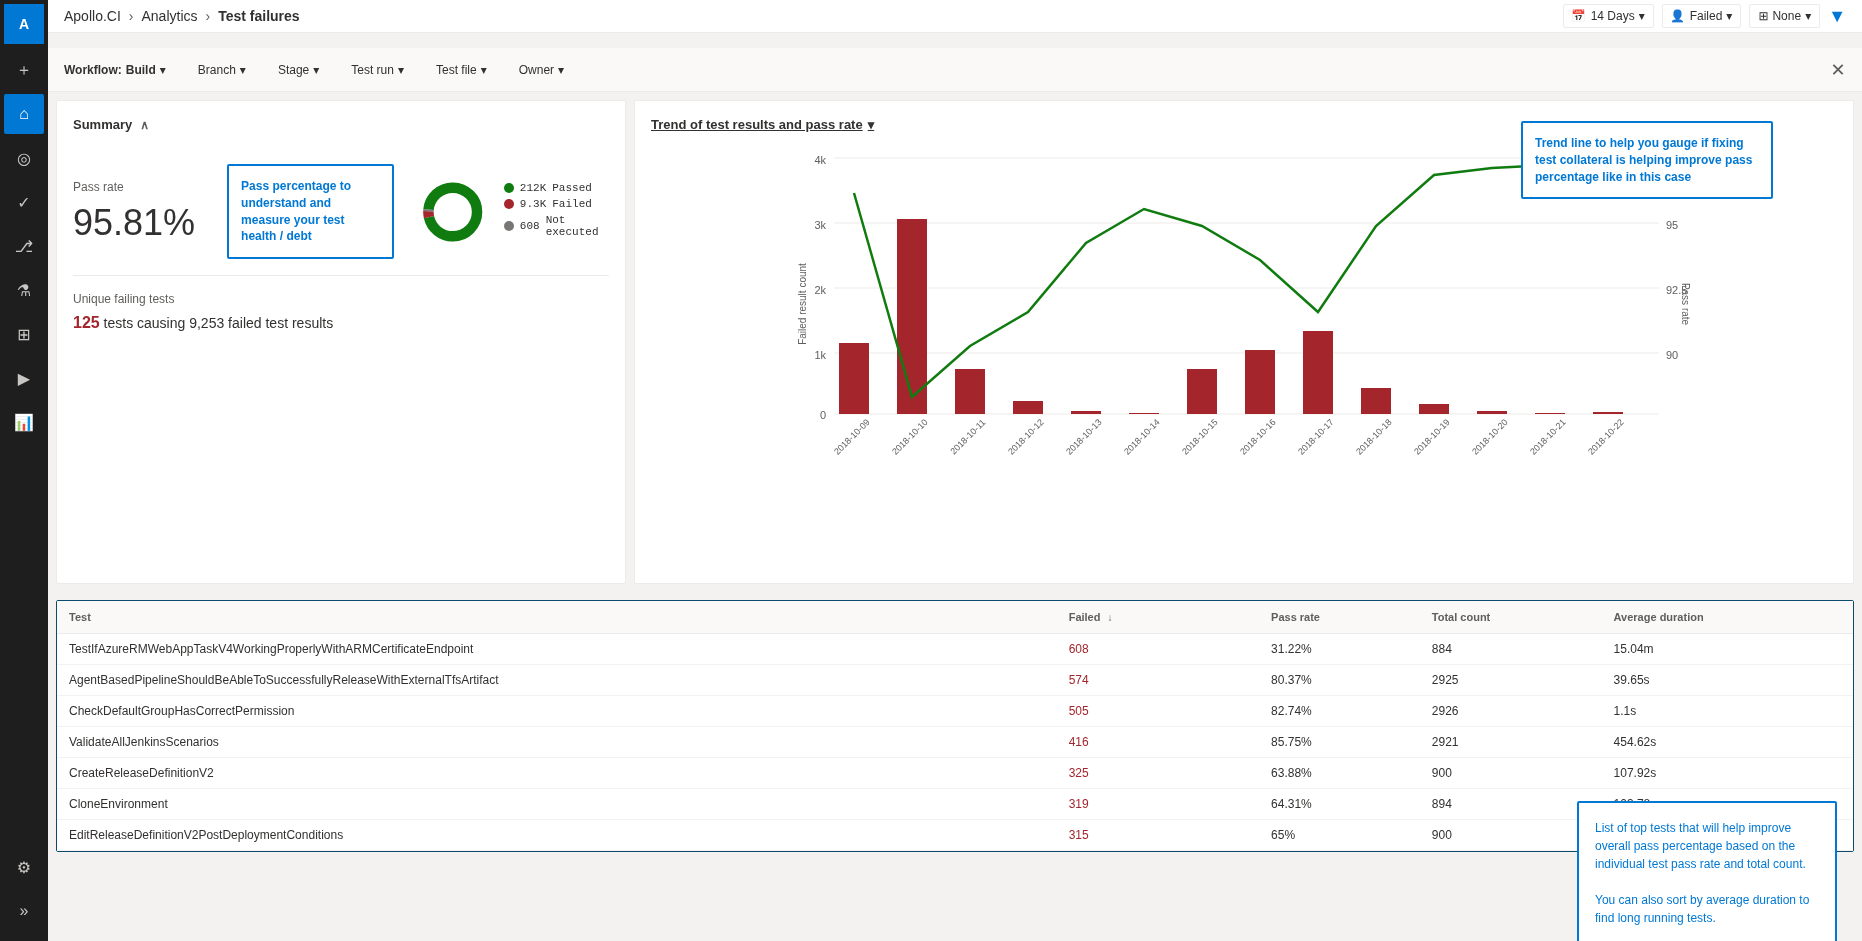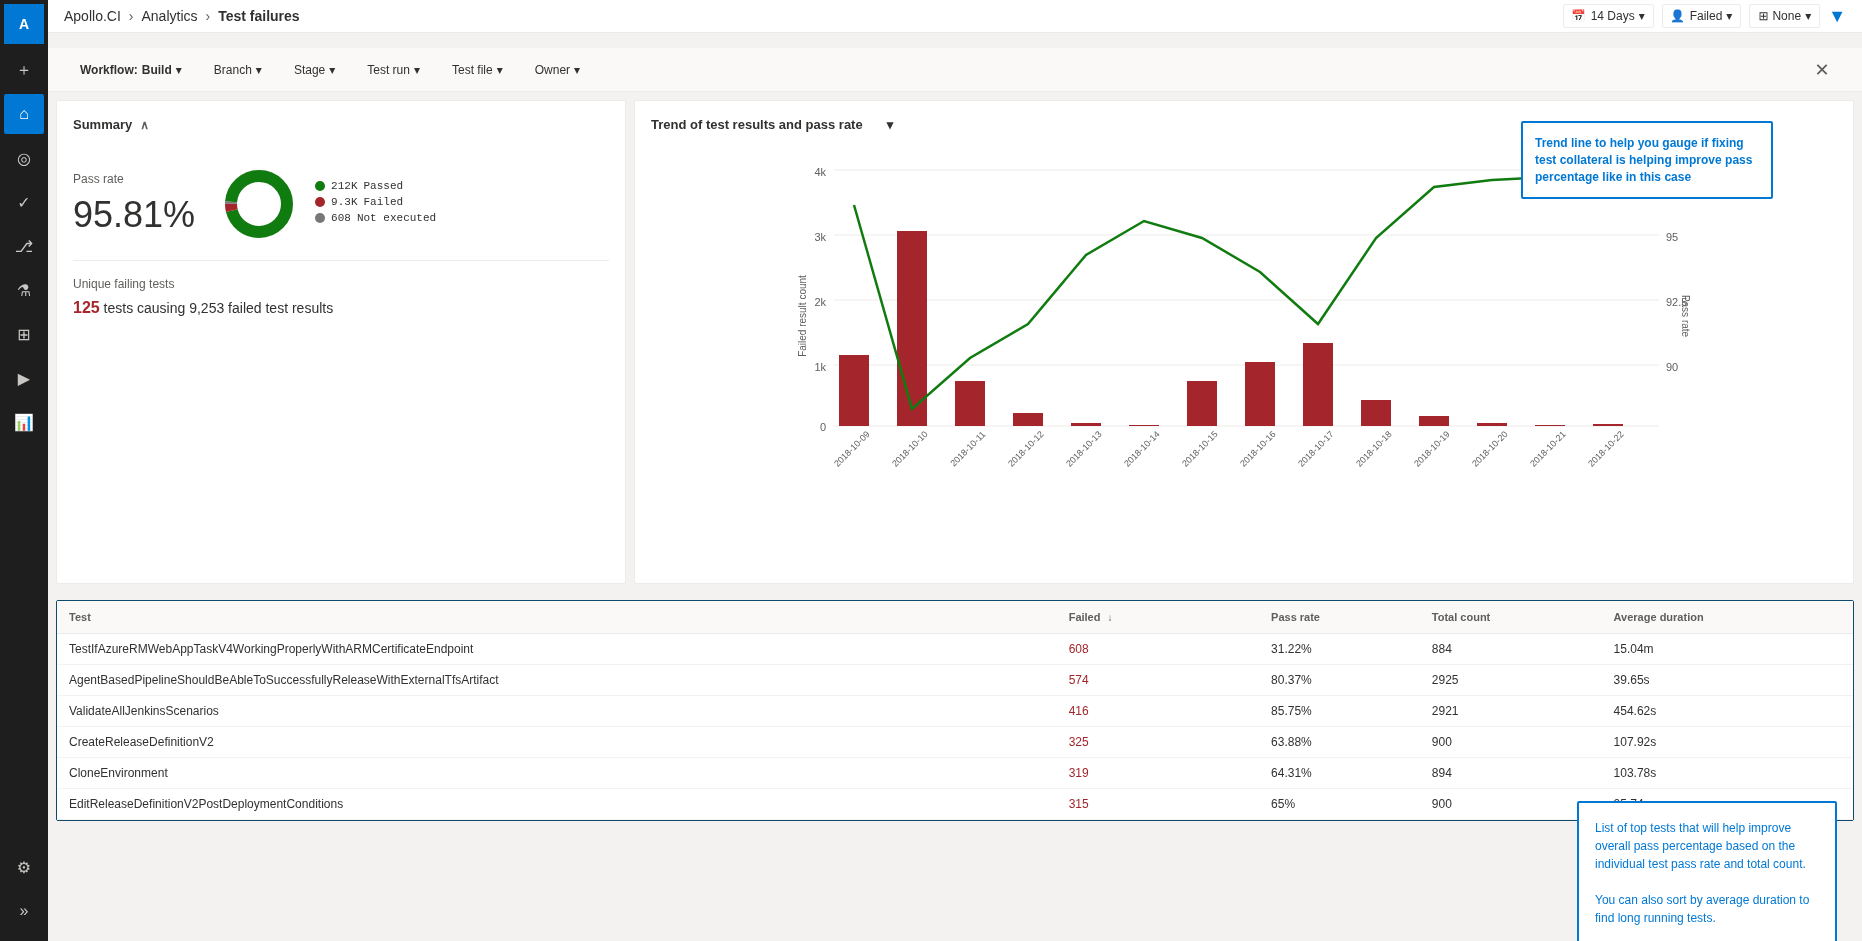--- a/index.html
+++ b/index.html
@@ -20,21 +20,21 @@
     }
     .breadcrumb { display: flex; align-items: center; gap: 8px; font-size: 14px; color: #323130; }
     .breadcrumb a { color: #323130; text-decoration: none; }
     .breadcrumb-sep { color: #605e5c; }
     .topbar-right { margin-left: auto; display: flex; align-items: center; gap: 8px; }
     .filter-btn { display: flex; align-items: center; gap: 4px; padding: 4px 8px; border: 1px solid #edebe9; border-radius: 2px; background: white; cursor: pointer; font-size: 12px; color: #323130; white-space: nowrap; }
     .filter-icon { color: #0078d4; font-size: 16px; }
 
     
     .filterbar {
-      position: fixed; top: 48px; left: 48px; right: 0; height: 44px; background: #faf9f8; border-bottom: 1px solid #edebe9; display: flex; align-items: center; padding: 0 24px; gap: 16px; z-index: 40;
+      position: fixed; top: 48px; left: 48px; right: 0; height: 44px; background: #faf9f8; border-bottom: 1px solid #edebe9; display: flex; align-items: center; padding: 0 8px; gap: 16px; z-index: 40;
     }
     .filterbar-item { display: flex; align-items: center; gap: 4px; font-size: 12px; color: #323130; cursor: pointer; padding: 4px 8px; border-radius: 2px; }
     .filterbar-item .label { font-weight: 600; }
     .filterbar-right { margin-left: auto; }
     .close-btn { width: 32px; height: 32px; display: flex; align-items: center; justify-content: center; cursor: pointer; font-size: 18px; color: #605e5c; border-radius: 2px; }
 
     
     .main {
       position: fixed; top: 92px; left: 48px; right: 0; bottom: 0; overflow-y: auto; background: #f3f2f1;
     }
@@ -65,21 +65,21 @@
 
     .unique-section { margin-top: 16px; }
     .unique-title { font-size: 12px; color: #605e5c; margin-bottom: 8px; }
     .unique-count { font-size: 14px; }
     .unique-count .count { color: #a4262c; font-weight: 600; font-size: 16px; }
 
     
     .trend-card {
       background: white; border: 1px solid #edebe9; padding: 16px; border-radius: 2px; position: relative;
     }
-    .trend-title { font-size: 13px; font-weight: 600; margin-bottom: 24px; display: flex; align-items: center; gap: 24px; }
+    .trend-title { font-size: 13px; font-weight: 600; margin-bottom: 12px; display: flex; align-items: center; gap: 5px; text-decoration: underline; }
 
     
     .chart-area { position: relative; }
 
     
     .table-section { background: white; border: 1px solid #0c4a6e; margin: 8px; border-radius: 2px; position: relative; }
     .data-table { width: 100%; border-collapse: collapse; }
     .data-table th { font-size: 11px; font-weight: 600; color: #605e5c; padding: 10px 12px; text-align: left; border-bottom: 1px solid #edebe9; background: #faf9f8; }
     .data-table th.sortable { cursor: pointer; }
     .data-table td { font-size: 12px; padding: 8px 12px; border-bottom: 1px solid #f3f2f1; }
@@ -183,20 +183,21 @@
       <div class="summary-header">
         <span>Summary</span>
         <span class="collapse-icon">∧</span>
       </div>
       <div class="pass-rate-section">
         <div>
           <div class="pass-rate-label">Pass rate</div>
           <div class="pass-rate-value">95.81%</div>
         </div>
 
+        <div class="annotation-box" style="margin-left:8px;">Pass percentage to understand and measure your test health / debt</div>
 
         <div class="donut-container">
           <svg class="donut-svg" viewBox="0 0 80 80">
 
             <circle cx="40" cy="40" r="28" fill="none" stroke="#e5e5e5" stroke-width="12"></circle>
             <circle cx="40" cy="40" r="28" fill="none" stroke="#107c10" stroke-width="12" stroke-dasharray="167 9" stroke-dashoffset="42" transform="rotate(-90 40 40)"></circle>
             <circle cx="40" cy="40" r="28" fill="none" stroke="#a4262c" stroke-width="12" stroke-dasharray="7 169" stroke-dashoffset="-125" transform="rotate(-90 40 40)"></circle>
             <circle cx="40" cy="40" r="28" fill="none" stroke="#797775" stroke-width="12" stroke-dasharray="2 174" stroke-dashoffset="-132" transform="rotate(-90 40 40)"></circle>
           </svg>
           <div class="legend">
@@ -324,20 +325,28 @@
   </tr>
           <tr>
     <td>AgentBasedPipelineShouldBeAbleToSuccessfullyReleaseWithExternalTfsArtifact</td>
     <td class="failed-count">574</td>
     <td></td>
     <td>80.37%</td>
     <td>2925</td>
     <td>39.65s</td>
   </tr>
           <tr>
+    <td>CheckDefaultGroupHasCorrectPermission</td>
+    <td class="failed-count">505</td>
+    <td></td>
+    <td>82.74%</td>
+    <td>2926</td>
+    <td>1.1s</td>
+  </tr>
+          <tr>
     <td>ValidateAllJenkinsScenarios</td>
     <td class="failed-count">416</td>
     <td></td>
     <td>85.75%</td>
     <td>2921</td>
     <td>454.62s</td>
   </tr>
           <tr>
     <td>CreateReleaseDefinitionV2</td>
     <td class="failed-count">325</td>

